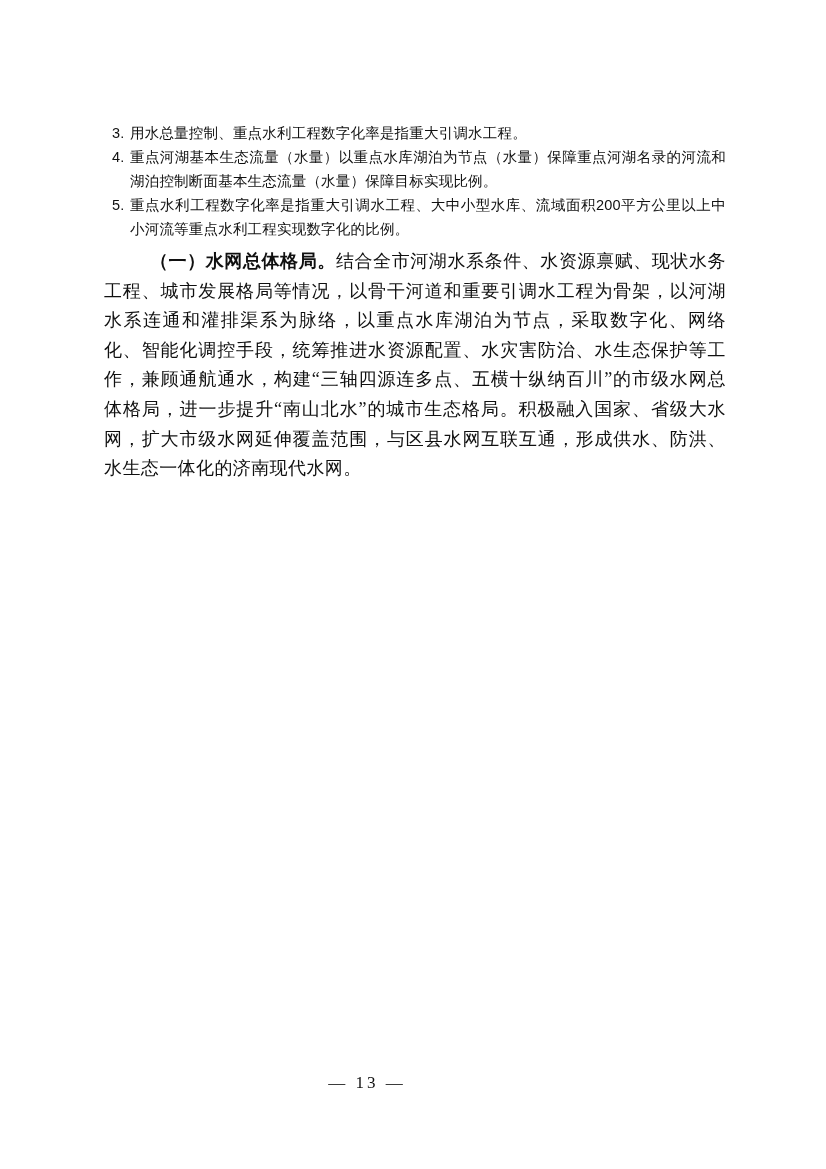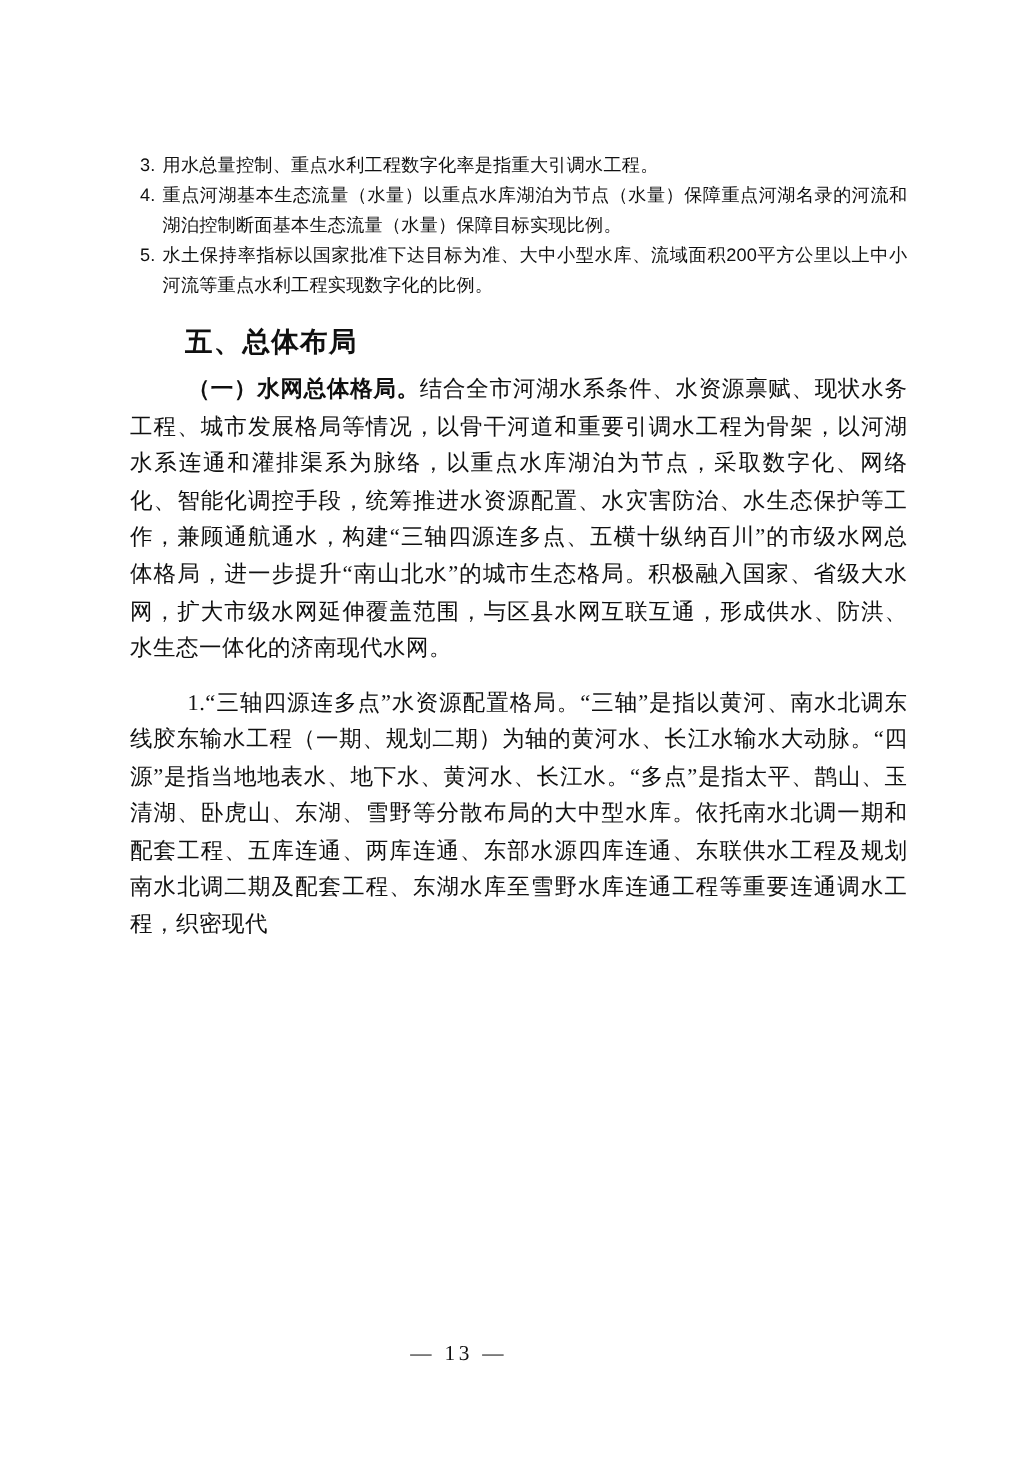--- a/index.html
+++ b/index.html
@@ -96,30 +96,26 @@
       <li class="note-item">
         <span class="note-num">3.</span>
         <span class="note-text">用水总量控制、重点水利工程数字化率是指重大引调水工程。</span>
       </li>
       <li class="note-item">
         <span class="note-num">4.</span>
         <span class="note-text">重点河湖基本生态流量（水量）以重点水库湖泊为节点（水量）保障重点河湖名录的河流和湖泊控制断面基本生态流量（水量）保障目标实现比例。</span>
       </li>
       <li class="note-item">
         <span class="note-num">5.</span>
-        <span class="note-text">水土保持率指标以国家批准下达目标为准、大中小型水库、流域面积200平方公里以上中小河流等重点水利工程实现数字化的比例。</span>
+        <span class="note-text">重点水利工程数字化率是指重大引调水工程、大中小型水库、流域面积200平方公里以上中小河流等重点水利工程实现数字化的比例。</span>
       </li>
     </ul>
 
-    <h2 class="section-heading">五、总体布局</h2>
 
     <p class="para">
       <span class="bold-lead">（一）水网总体格局。</span><span>结合全市河湖水系条件、水资源禀赋、现状水务工程、城市发展格局等情况，以骨干河道和重要引调水工程为骨架，以河湖水系连通和灌排渠系为脉络，以重点水库湖泊为节点，采取数字化、网络化、智能化调控手段，统筹推进水资源配置、水灾害防治、水生态保护等工作，兼顾通航通水，构建“三轴四源连多点、五横十纵纳百川”的市级水网总体格局，进一步提升“南山北水”的城市生态格局。积极融入国家、省级大水网，扩大市级水网延伸覆盖范围，与区县水网互联互通，形成供水、防洪、水生态一体化的济南现代水网。</span>
     </p>
 
-    <p class="para para-gap">
-      <span>1.“三轴四源连多点”水资源配置格局。“三轴”是指以黄河、南水北调东线胶东输水工程（一期、规划二期）为轴的黄河水、长江水输水大动脉。“四源”是指当地地表水、地下水、黄河水、长江水。“多点”是指太平、鹊山、玉清湖、卧虎山、东湖、雪野等分散布局的大中型水库。依托南水北调一期和配套工程、五库连通、两库连通、东部水源四库连通、东联供水工程及规划南水北调二期及配套工程、东湖水库至雪野水库连通工程等重要连通调水工程，织密现代</span>
-    </p>
 
   </div>
 
   <div class="page-number">— 13 —</div>
 </div>
 
 </body></html>

